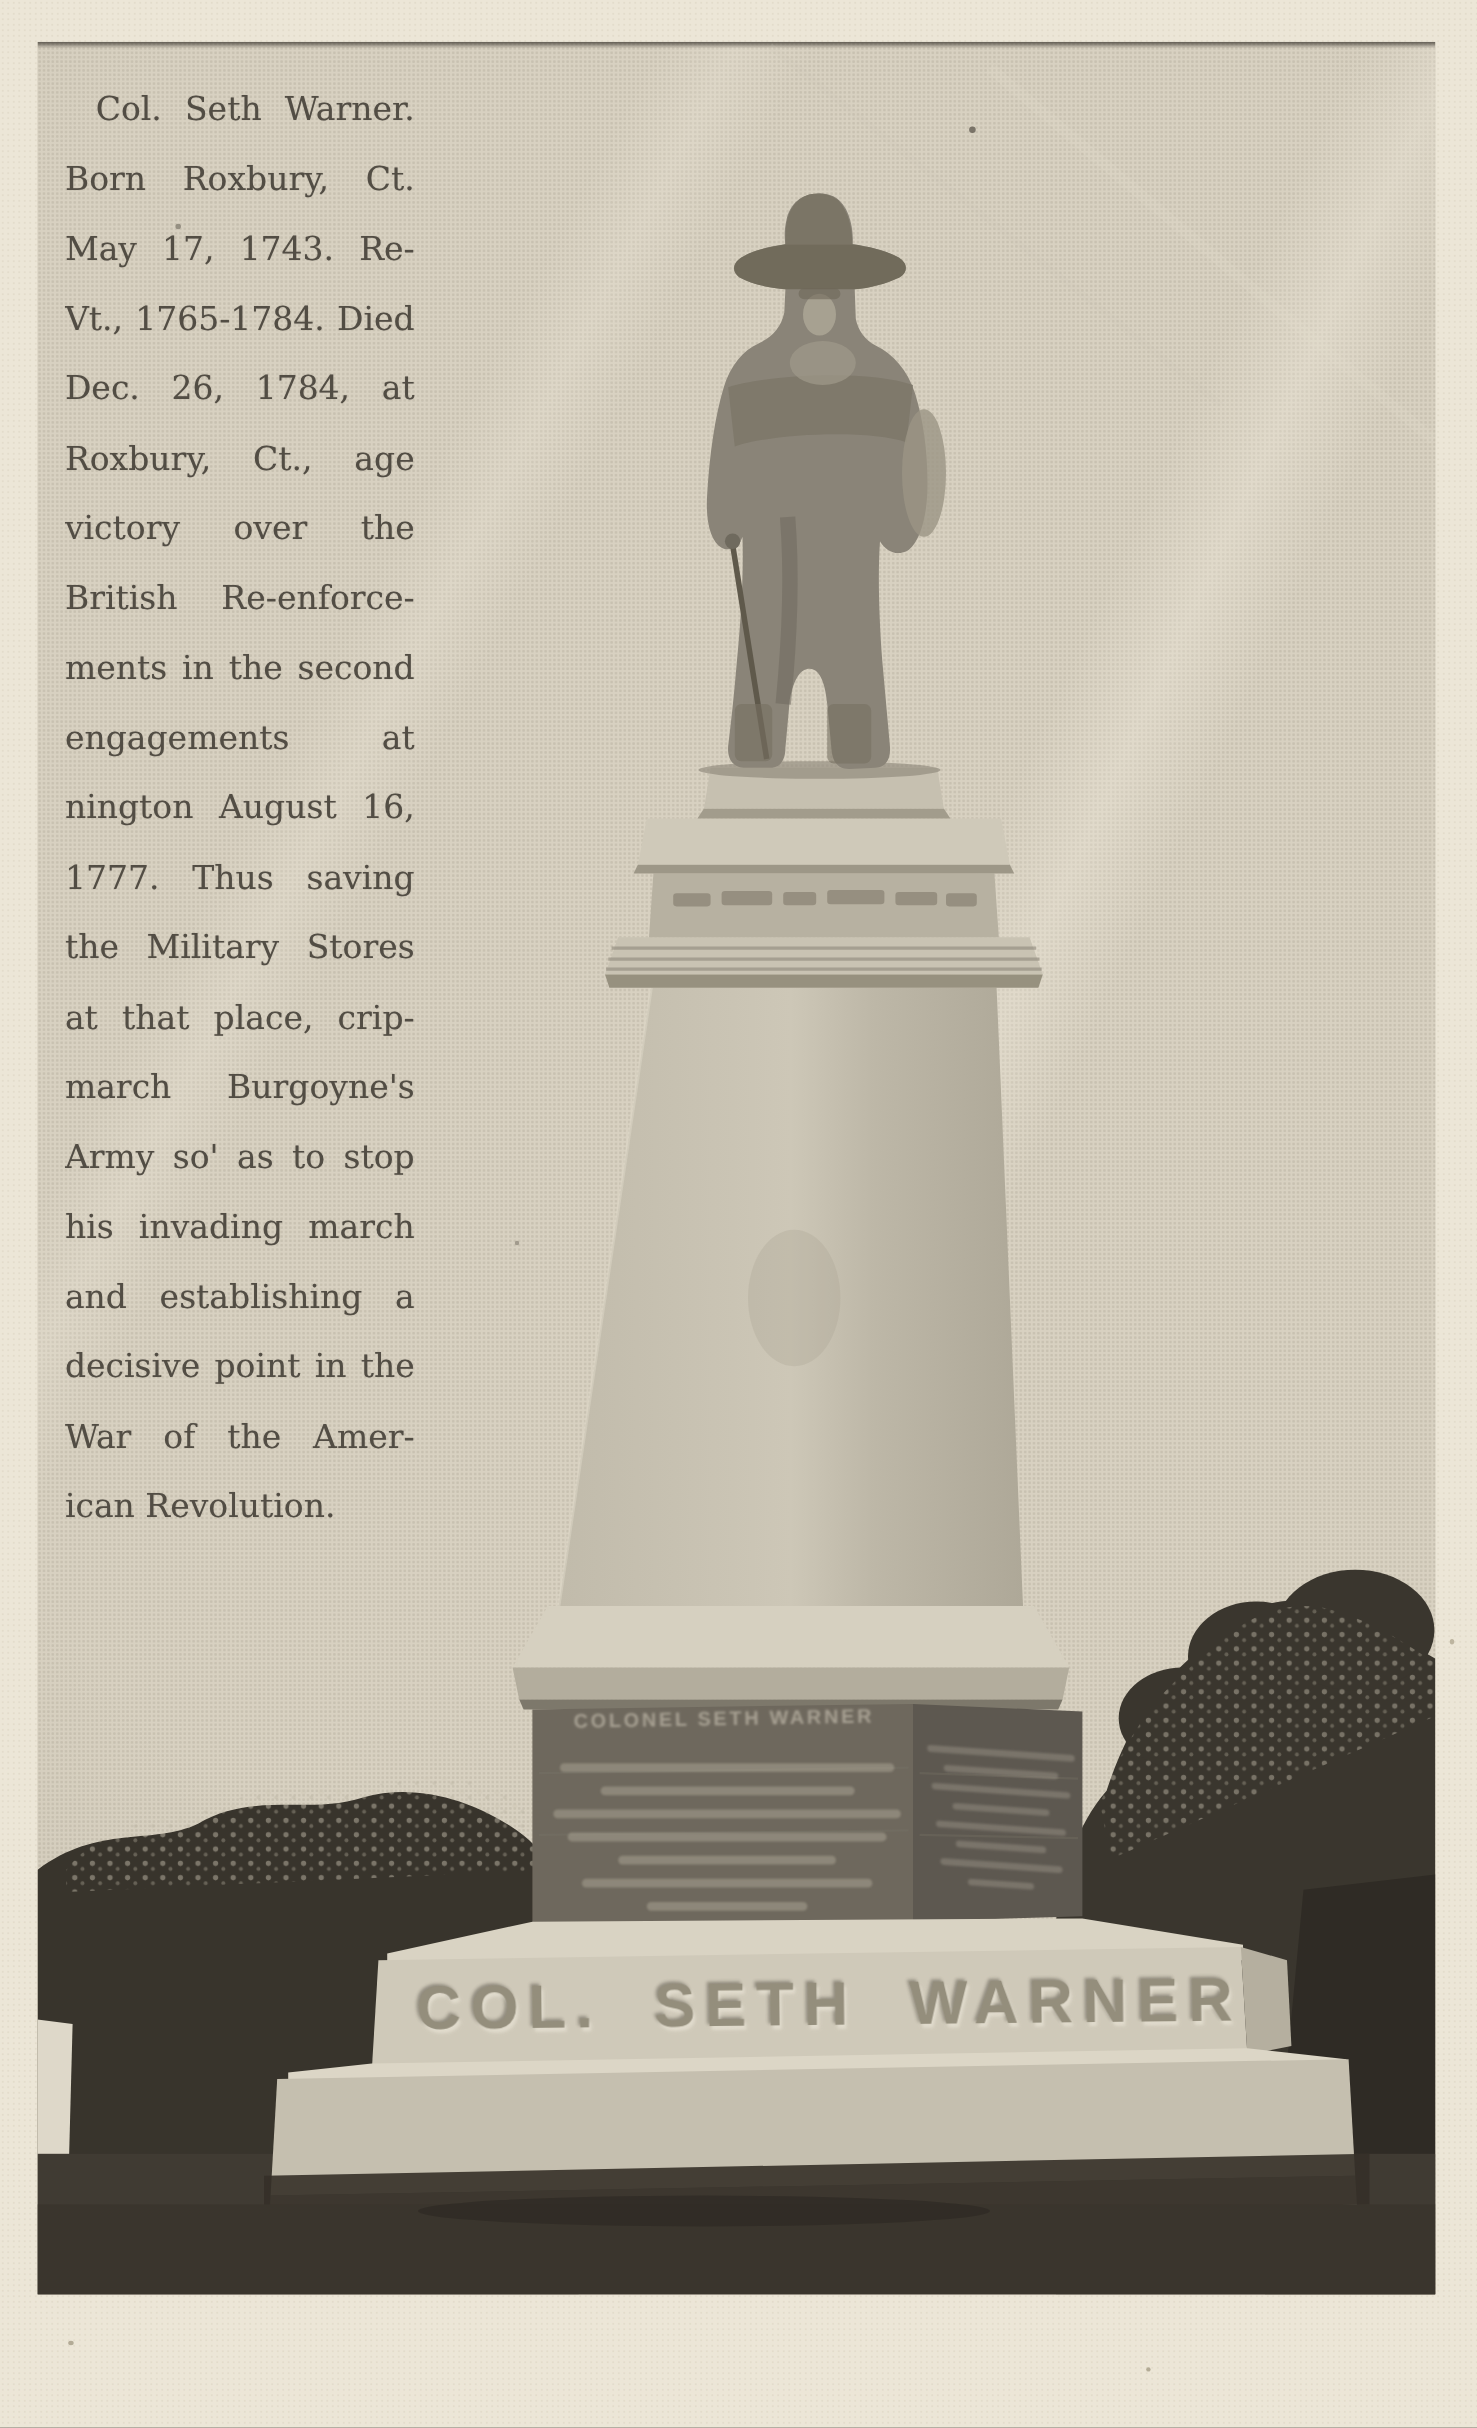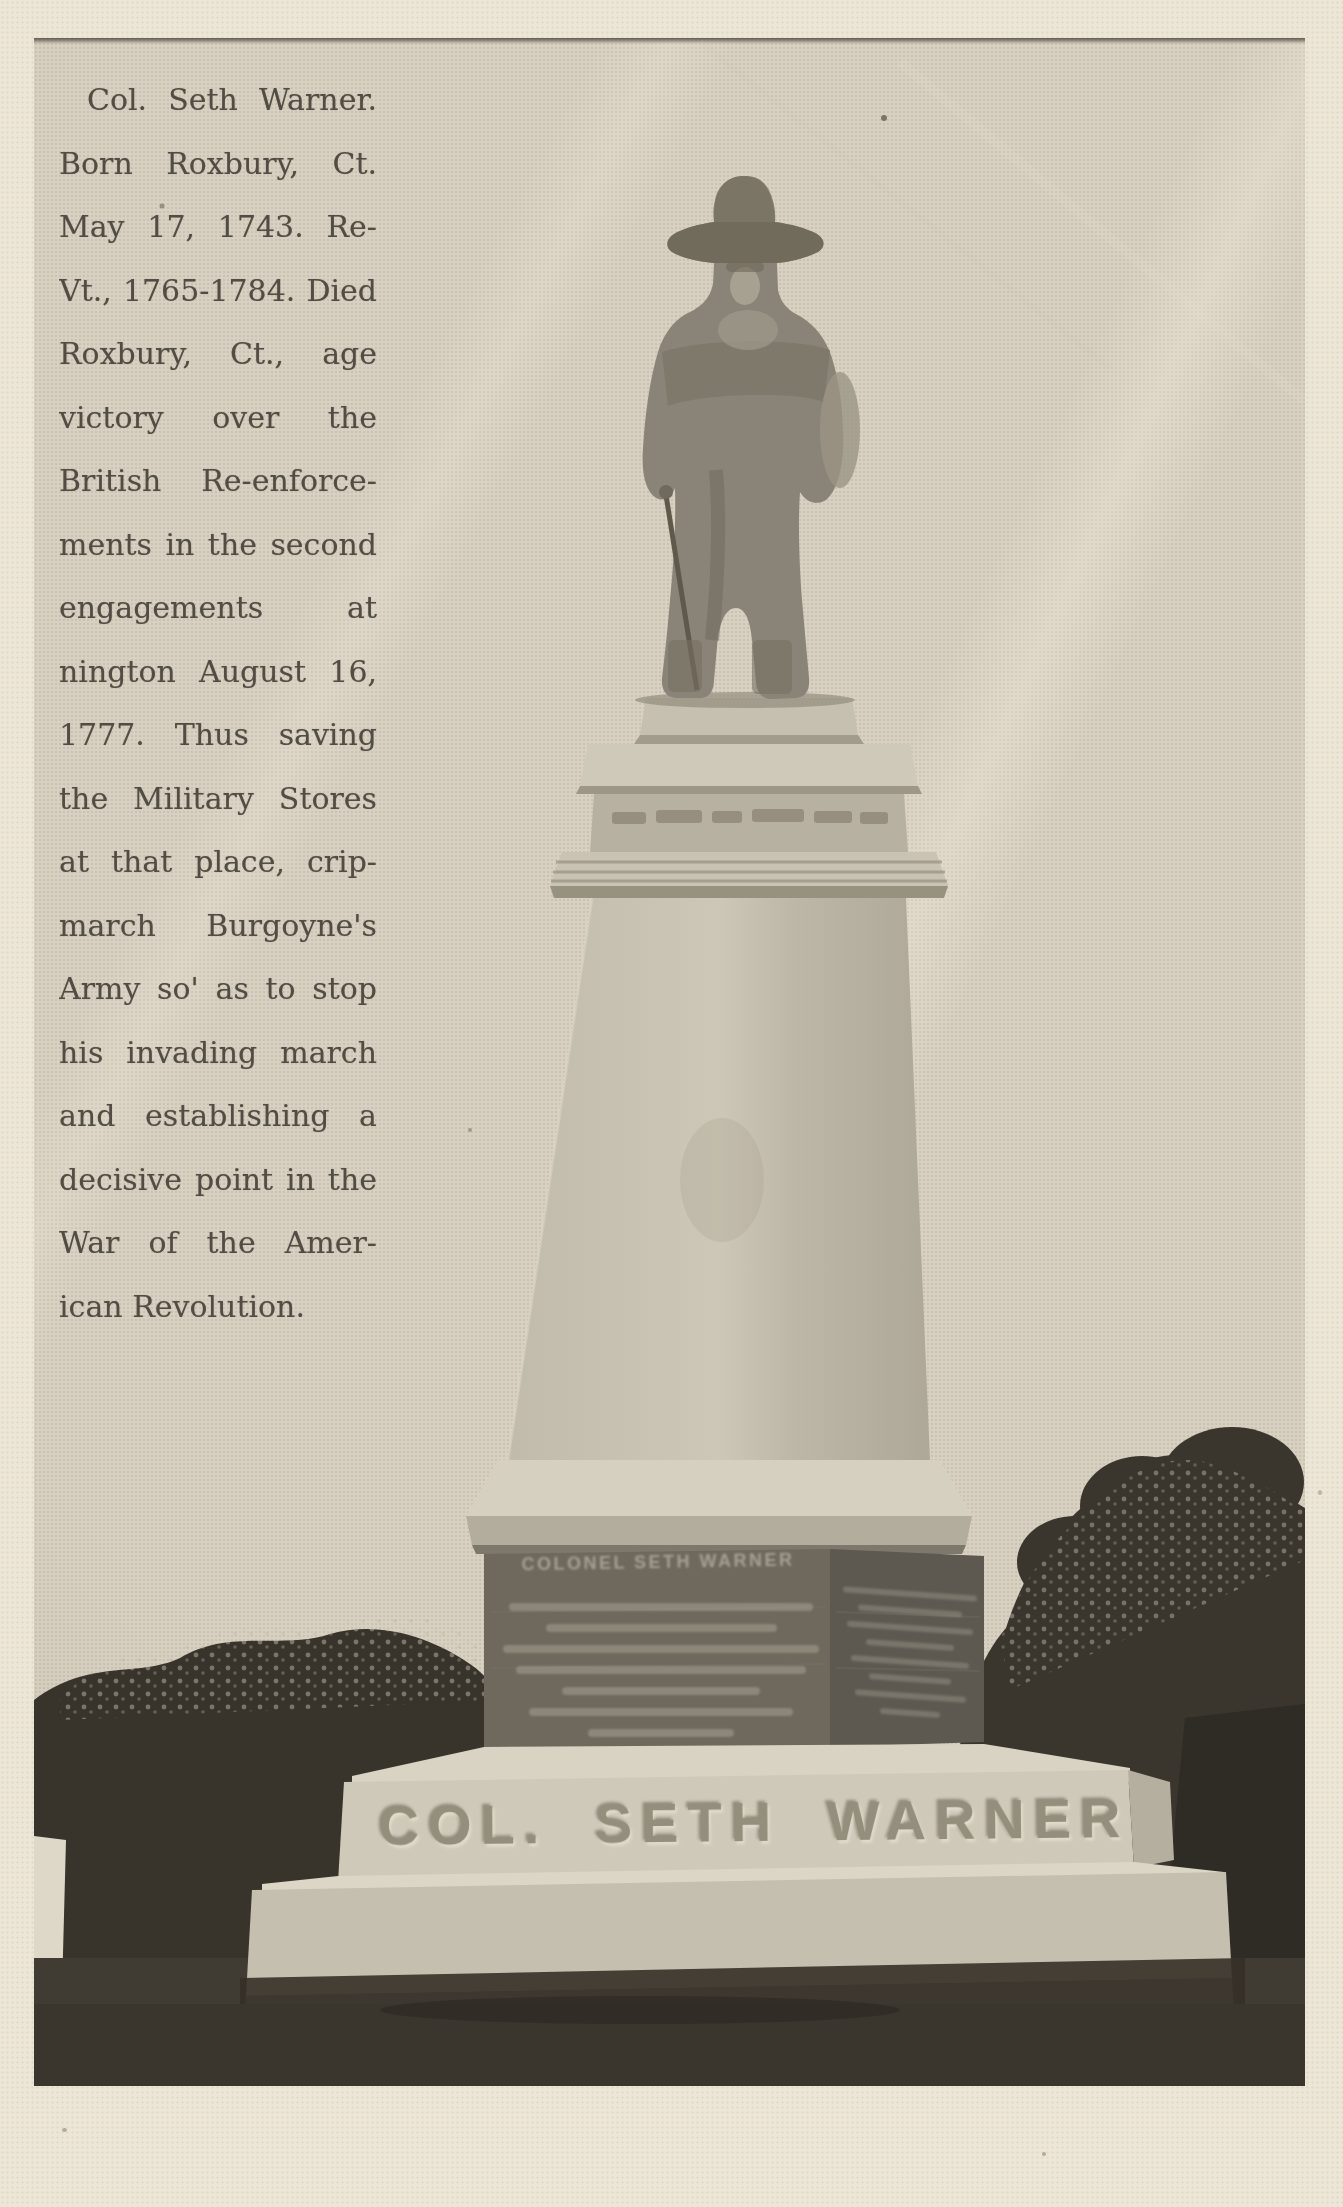--- a/index.html
+++ b/index.html
@@ -202,20 +202,21 @@
         <rect x="668" y="640" width="34" height="52" rx="6" fill="#766f60" opacity=".6"></rect>
         <rect x="752" y="640" width="40" height="54" rx="6" fill="#766f60" opacity=".6"></rect>
       </g>
     </svg>
 
     <div class="caption">
       <div class="cl first">Col. Seth Warner.</div>
       <div class="cl">Born Roxbury, Ct.</div>
       <div class="cl">May 17, 1743. Re-</div>
       <div class="cl">Vt., 1765-1784. Died</div>
+      <div class="cl">Dec. 26, 1784, at</div>
       <div class="cl">Roxbury, Ct., age</div>
       <div class="cl">victory over the</div>
       <div class="cl">British Re-enforce-</div>
       <div class="cl">ments in the second</div>
       <div class="cl">engagements at Ben-</div>
       <div class="cl">nington August 16,</div>
       <div class="cl">1777. Thus saving</div>
       <div class="cl">the Military Stores</div>
       <div class="cl">at that place, crip-</div>
       <div class="cl">march Burgoyne's</div>

